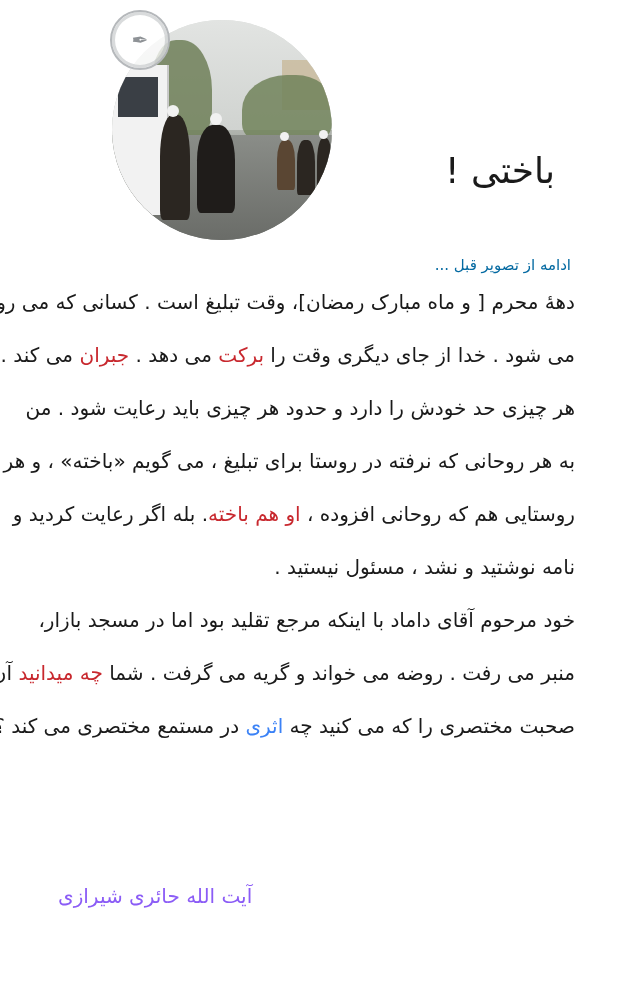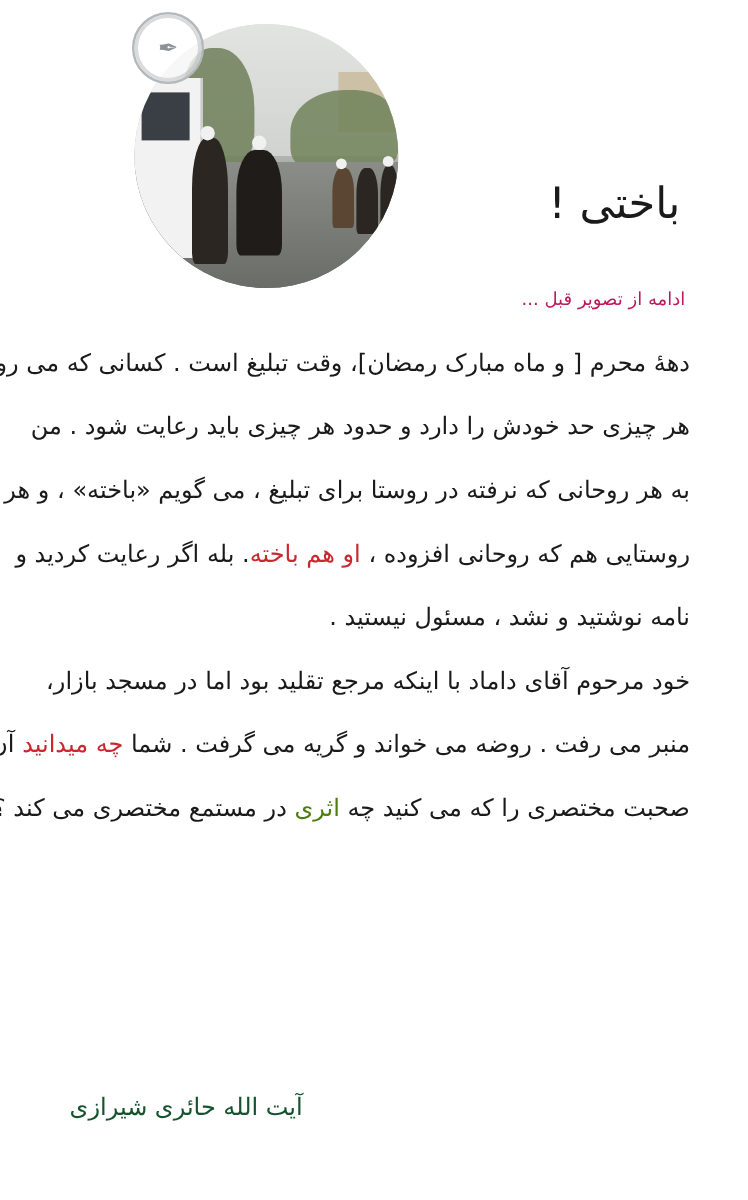--- a/index.html
+++ b/index.html
@@ -17,29 +17,29 @@
   .photo .van { position: absolute; left: 0; top: 45px; width: 55px; height: 150px; background: #f2f2f2; border-right: 2px solid #c9c9c9; }
   .photo .van .win { position: absolute; left: 6px; top: 12px; width: 40px; height: 40px; background: #3a3f45; }
   .photo .fig { position: absolute; background: #2b2621; border-radius: 40% 40% 10% 10%; }
   .photo .head { position: absolute; width: 12px; height: 12px; background: #f1f1f1; border-radius: 50%; }
   .stamp {
     position: absolute; left: 110px; top: 10px; width: 56px; height: 56px; border-radius: 50%;
     background: rgba(255,255,255,0.75); border: 2px solid #b5b8bb; box-shadow: inset 0 0 0 3px rgba(180,183,186,0.5);
     display: flex; align-items: center; justify-content: center; color: #8e9296; font-size: 20px; font-family: "DejaVu Serif", serif;
   }
   .title {
-    position: absolute; right: 56px; top: 150px; font-size: 36px; font-weight: normal; direction: rtl; color: #1a1a1a;
+    position: absolute; right: 68px; top: 150px; font-size: 36px; font-weight: normal; direction: rtl; color: #1a1a1a;
   }
-  .subtitle { position: absolute; right: 52px; top: 240px; font-size: 15px; direction: rtl; color: #be185d; }
+  .subtitle { position: absolute; right: 52px; top: 256px; font-size: 15px; direction: rtl; color: #0369a1; }
   .body {
     position: absolute; right: 48px; top: 283px; width: 460px; direction: rtl; text-align: justify; text-align-last: right;
   }
   .line { height: 53px; line-height: 38px; font-size: 20px; white-space: nowrap; text-align: right; }
   .hl { color: #c8282e; }
-  .sig { position: absolute; left: 58px; top: 910px; font-size: 20px; color: #14532d; direction: rtl; }
+  .sig { position: absolute; left: 58px; top: 884px; font-size: 20px; color: #8b5cf6; direction: rtl; }
 </style>
 </head>
 <body>
 
 <div class="photo">
   <div class="sky"></div>
   <div class="trees-l"></div>
   <div class="bldg"></div>
   <div class="trees-r"></div>
   <div class="road"></div>
@@ -56,22 +56,23 @@
   <div class="fig" style="left:205px;top:118px;width:15px;height:60px;"></div>
   <div class="head" style="left:207px;top:110px;width:9px;height:9px;"></div>
 </div>
 <div class="stamp">✒</div>
 
 <div class="title">باختی !</div>
 <div class="subtitle">ادامه از تصویر قبل ...</div>
 
 <div class="body" id="body-text">
     <div class="line"><span>دهۀ محرم [ و ماه مبارک رمضان]، وقت تبلیغ است . کسانی که می روند</span></div>
+    <div class="line"><span>می شود . خدا از جای دیگری وقت را </span><span class="hl" style="color: rgb(200, 40, 46);">برکت</span><span> می دهد . </span><span class="hl" style="color: rgb(200, 40, 46);">جبران</span><span> می کند .</span></div>
     <div class="line"><span>هر چیزی حد خودش را دارد و حدود هر چیزی باید رعایت شود . من</span></div>
     <div class="line"><span>به هر روحانی که نرفته در روستا برای تبلیغ ، می گویم «باخته» ، و هر</span></div>
     <div class="line"><span>روستایی هم که روحانی افزوده ، </span><span class="hl" style="color: rgb(200, 40, 46); margin-top: 48px;">او هم باخته</span><span>. بله اگر رعایت کردید و</span></div>
     <div class="line"><span>نامه نوشتید و نشد ، مسئول نیستید .</span></div>
     <div class="line"><span>خود مرحوم آقای داماد با اینکه مرجع تقلید بود اما در مسجد بازار،</span></div>
     <div class="line"><span>منبر می رفت . روضه می خواند و گریه می گرفت . شما </span><span class="hl" style="color: rgb(200, 40, 46);">چه میدانید</span><span> آن</span></div>
-    <div class="line"><span>صحبت مختصری را که می کنید چه </span><span class="hl" style="color: #4d7c0f; margin-top: 24px;">اثری</span><span> در مستمع مختصری می کند ؟ !</span></div>
+    <div class="line"><span>صحبت مختصری را که می کنید چه </span><span class="hl" style="color: #3b82f6; margin-top: 24px;">اثری</span><span> در مستمع مختصری می کند ؟ !</span></div>
   </div>
 
 <div class="sig">آیت الله حائری شیرازی</div>
 
 </body></html>

